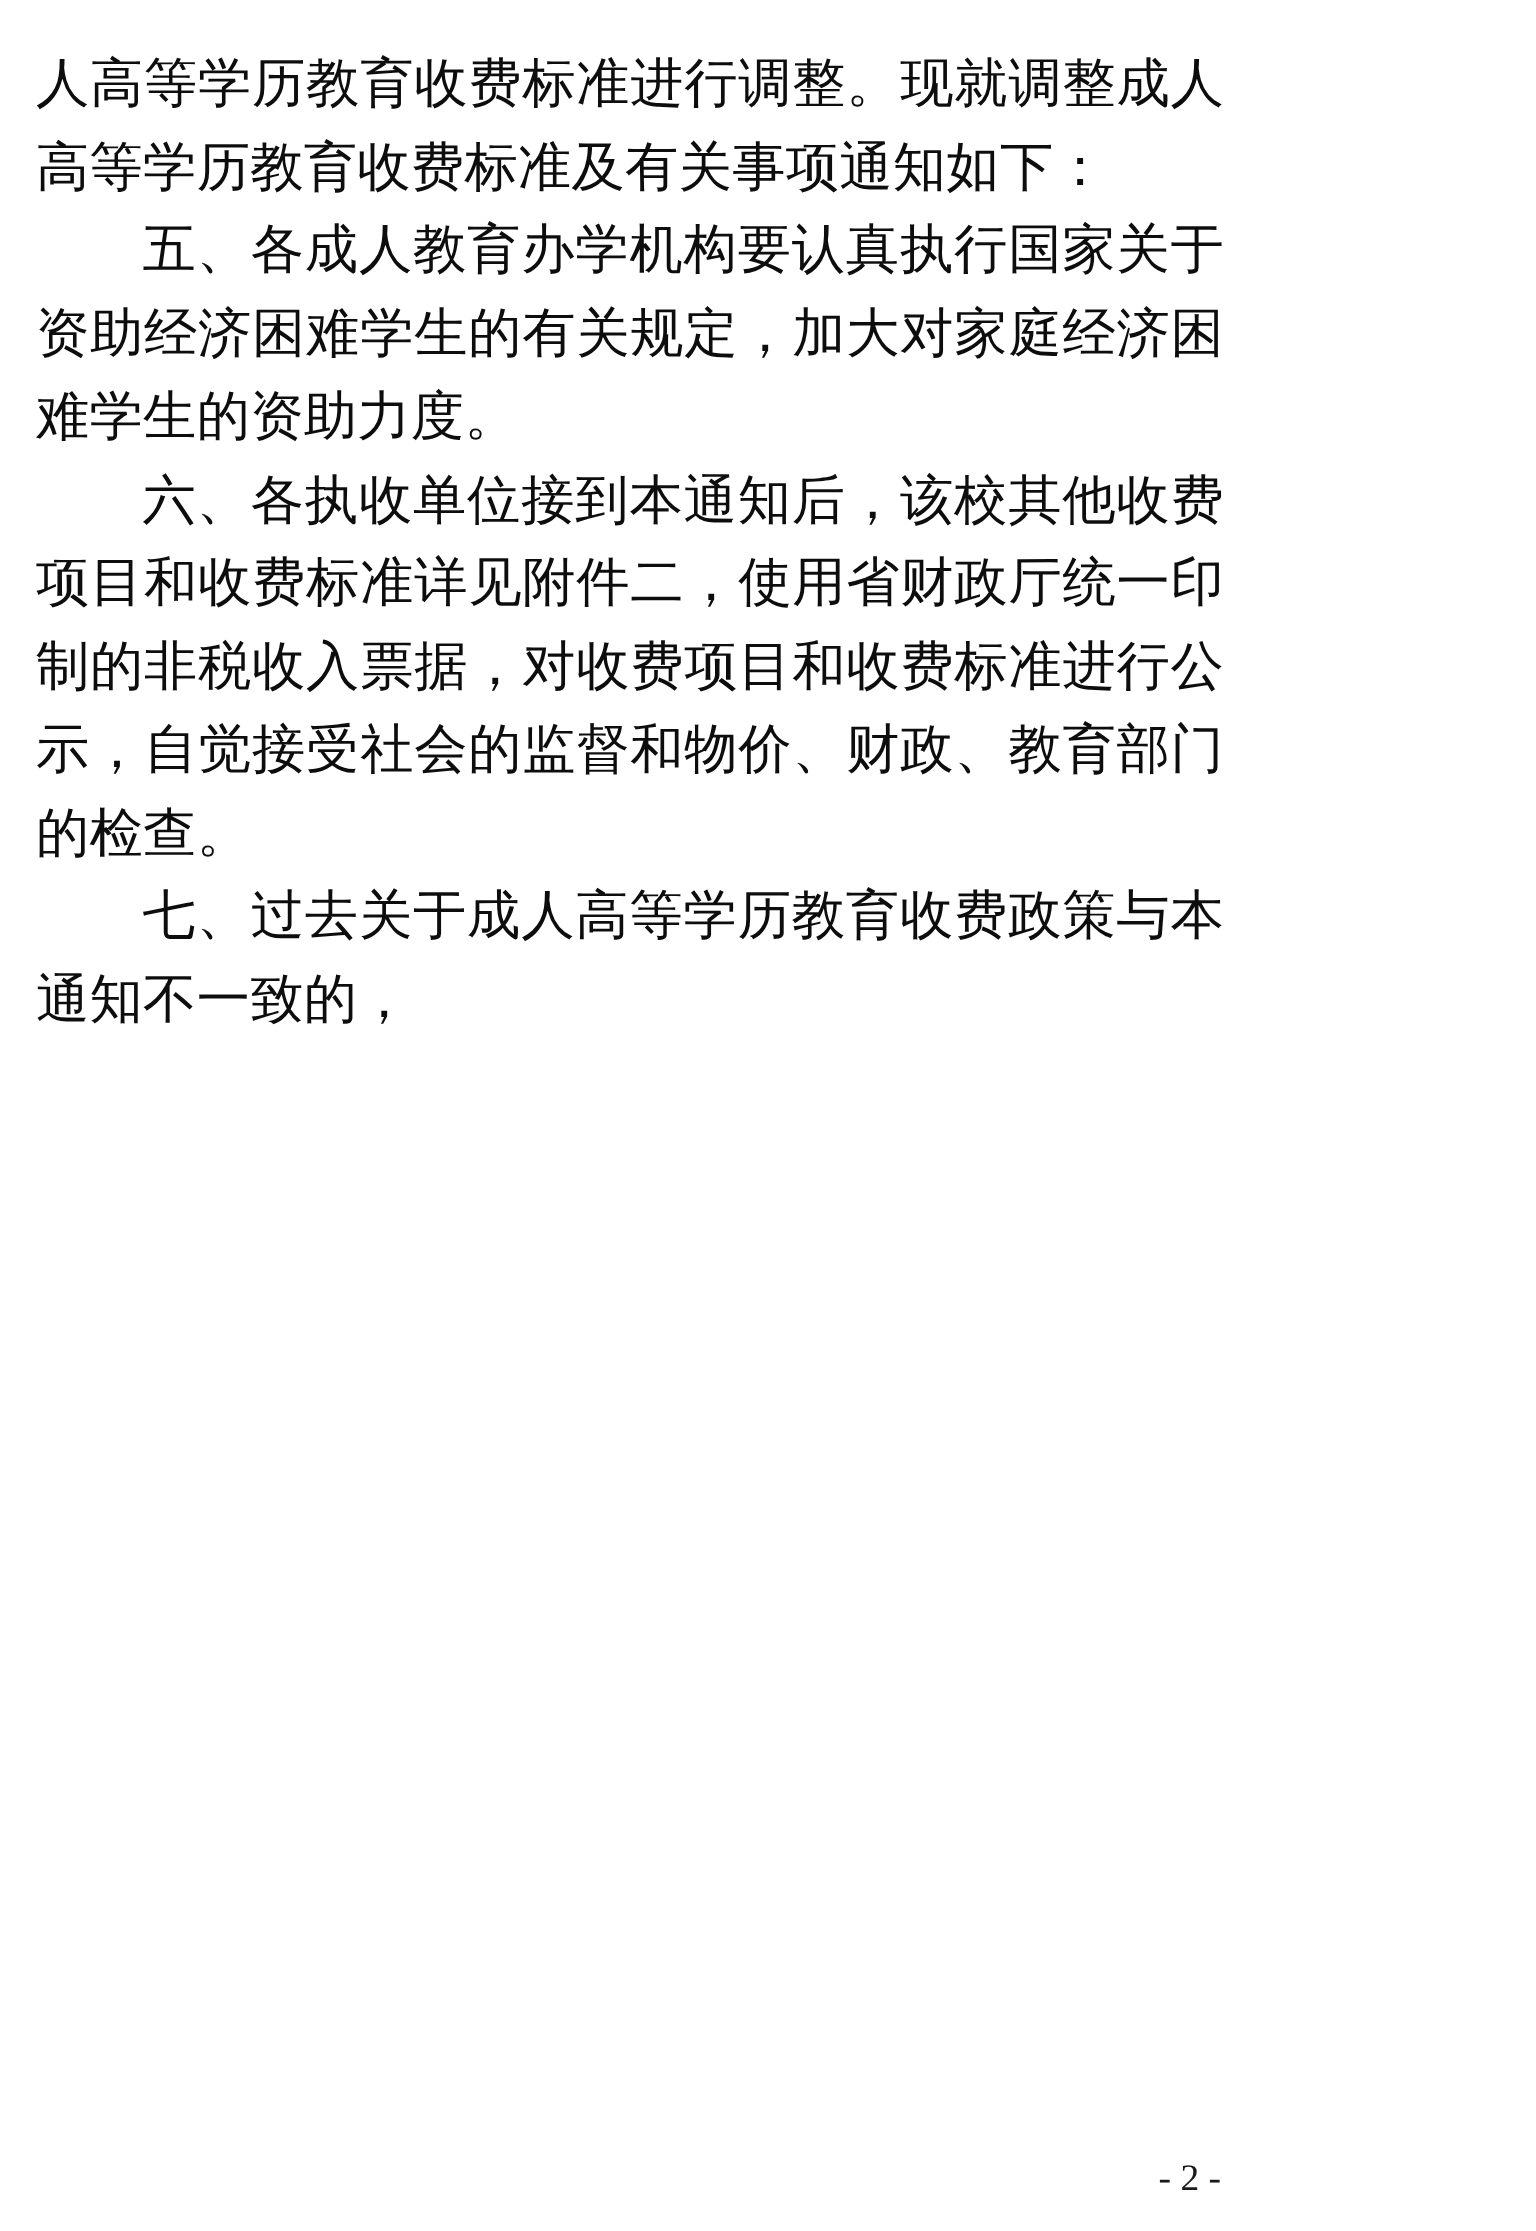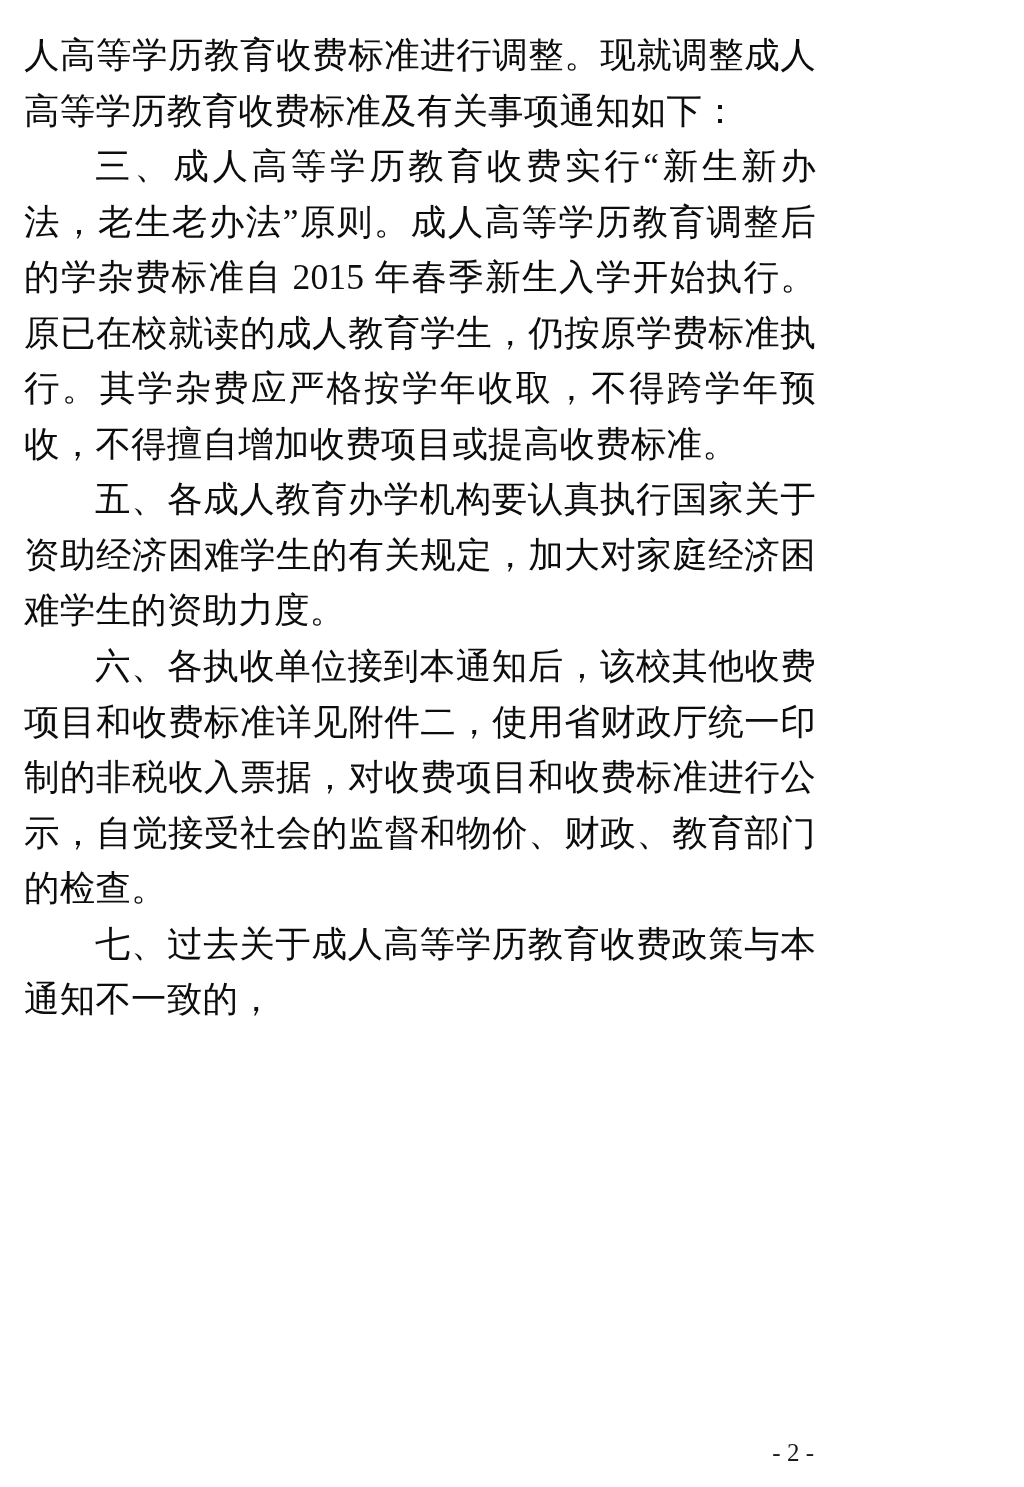--- a/index.html
+++ b/index.html
@@ -47,19 +47,18 @@
     color: #1a1a1a;
     font-family: "Liberation Serif", "DejaVu Serif", serif;
   }
 </style>
 </head>
 <body>
 
 <div class="page">
   <div class="doc-body">
     <p>人高等学历教育收费标准进行调整。现就调整成人高等学历教育收费标准及有关事项通知如下：</p>
-    <p class="indent">三、成人高等学历教育收费实行“新生新办法，老生老办法”原则。成人高等学历教育调整后的学杂费标准自 2015 年春季新生入学开始执行。原已在校就读的成人教育学生，仍按原学费标准执行。其学杂费应严格按学年收取，不得跨学年预收，不得擅自增加收费项目或提高收费标准。</p>
     <p class="indent">五、各成人教育办学机构要认真执行国家关于资助经济困难学生的有关规定，加大对家庭经济困难学生的资助力度。</p>
     <p class="indent">六、各执收单位接到本通知后，该校其他收费项目和收费标准详见附件二，使用省财政厅统一印制的非税收入票据，对收费项目和收费标准进行公示，自觉接受社会的监督和物价、财政、教育部门的检查。</p>
     <p class="indent">七、过去关于成人高等学历教育收费政策与本通知不一致的，</p>
   </div>
   <div class="page-number">- 2 -</div>
 </div>
 
 </body></html>

